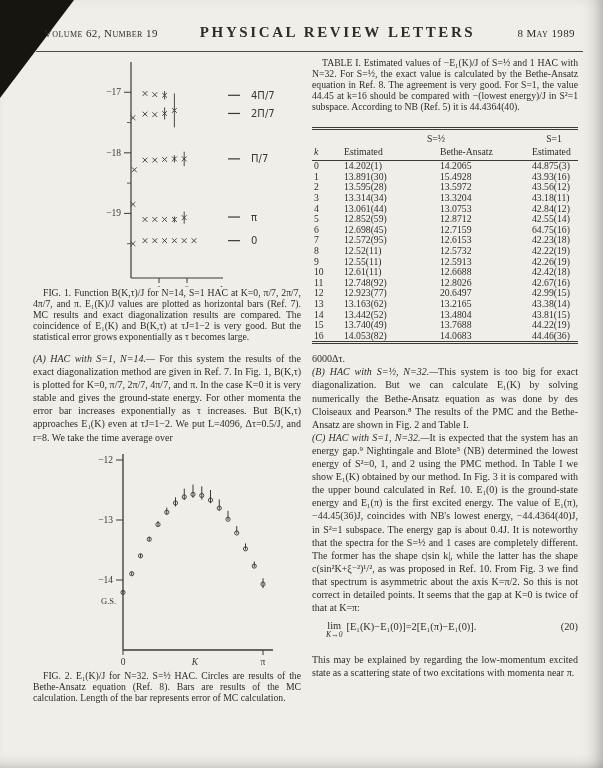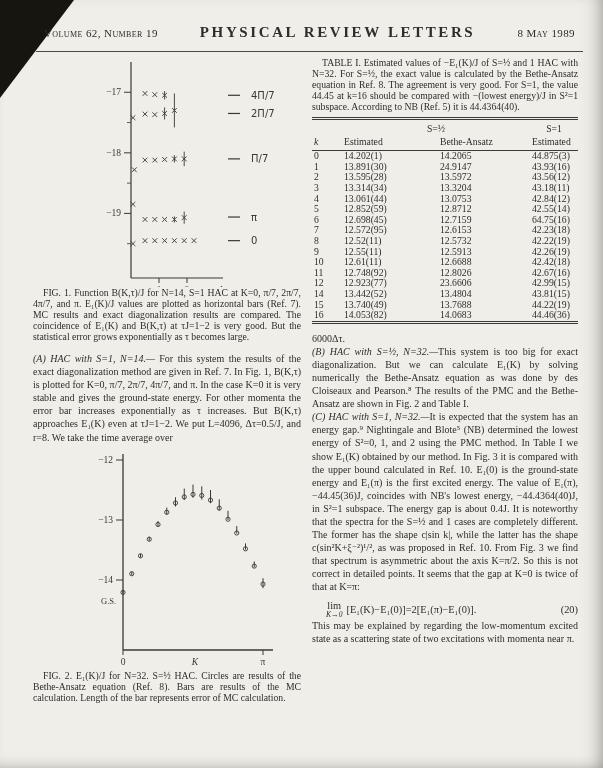--- a/index.html
+++ b/index.html
@@ -20,31 +20,31 @@
   p.body + p.body{margin-top:0;}
   .lead{font-style:italic;}
   .indent{text-indent:11px;}
   .caption{font-size:9.7px;line-height:11px;text-align:justify;margin:0;}
   .cap-indent{text-indent:10px;}
   figure{margin:0;padding:0;}
   .fig-svg{display:block;margin:0 auto;}
   
   .tblwrap{margin-top:4px;}
   table.t1{width:100%;border-collapse:collapse;font-size:9.7px;line-height:10.6px;
-           border-top:3px double #3c3a36;border-bottom:3px double #3c3a36;margin-top:5px;}
+           border-top:3px double #3c3a36;border-bottom:3px double #3c3a36;margin-top:15px;}
   table.t1 th{font-weight:normal;text-align:left;padding:1px 2px 1px 2px;}
   table.t1 .grp{text-align:center;padding-top:4px;}
   table.t1 thead tr.sub th{border-bottom:1px solid #3c3a36;padding-bottom:3px;}
   table.t1 td{padding:0 2px;vertical-align:top;}
   table.t1 td.ck{width:26px;}
   table.t1 td.c1{width:92px;}
   table.t1 td.c2{width:88px;}
   .ital{font-style:italic;}
   
-  .equation{display:flex;align-items:center;font-size:10.4px;margin:7px 0 0 0;}
+  .equation{display:flex;font-size:10.4px;margin:7px 0 14px 0;}
   .limblk{display:inline-flex;flex-direction:column;align-items:center;margin-left:14px;line-height:9px;}
   .limtop{font-size:10.4px;}
   .limsub{font-size:7.6px;}
   .eqbody{margin-left:4px;font-size:10.4px;}
   .eqnum{margin-left:auto;font-size:10.4px;}.gap8{height:8px;}.gap10{height:10px;}
 </style>
 </head>
 <body>
 
 <div class="page">
@@ -227,21 +227,21 @@
         <tbody id="t1body">
             <tr>
               <td class="ck">0</td>
               <td class="c1">14.202(1)</td>
               <td class="c2">14.2065</td>
               <td class="c3">44.875(3)</td>
             </tr>
             <tr>
               <td class="ck">1</td>
               <td class="c1">13.891(30)</td>
-              <td class="c2">24.9147</td>
+              <td class="c2">15.4928</td>
               <td class="c3">43.93(16)</td>
             </tr>
             <tr>
               <td class="ck">2</td>
               <td class="c1">13.595(28)</td>
               <td class="c2">13.5972</td>
               <td class="c3">43.56(12)</td>
             </tr>
             <tr>
               <td class="ck">3</td>
@@ -293,22 +293,28 @@
             </tr>
             <tr>
               <td class="ck">11</td>
               <td class="c1">12.748(92)</td>
               <td class="c2">12.8026</td>
               <td class="c3">42.67(16)</td>
             </tr>
             <tr>
               <td class="ck">12</td>
               <td class="c1">12.923(77)</td>
-              <td class="c2">23.6606</td>
+              <td class="c2">20.6497</td>
               <td class="c3">42.99(15)</td>
+            </tr>
+            <tr>
+              <td class="ck">13</td>
+              <td class="c1">13.163(62)</td>
+              <td class="c2">13.2165</td>
+              <td class="c3">43.38(14)</td>
             </tr>
             <tr>
               <td class="ck">14</td>
               <td class="c1">13.442(52)</td>
               <td class="c2">13.4804</td>
               <td class="c3">43.81(15)</td>
             </tr>
             <tr>
               <td class="ck">15</td>
               <td class="c1">13.740(49)</td>

